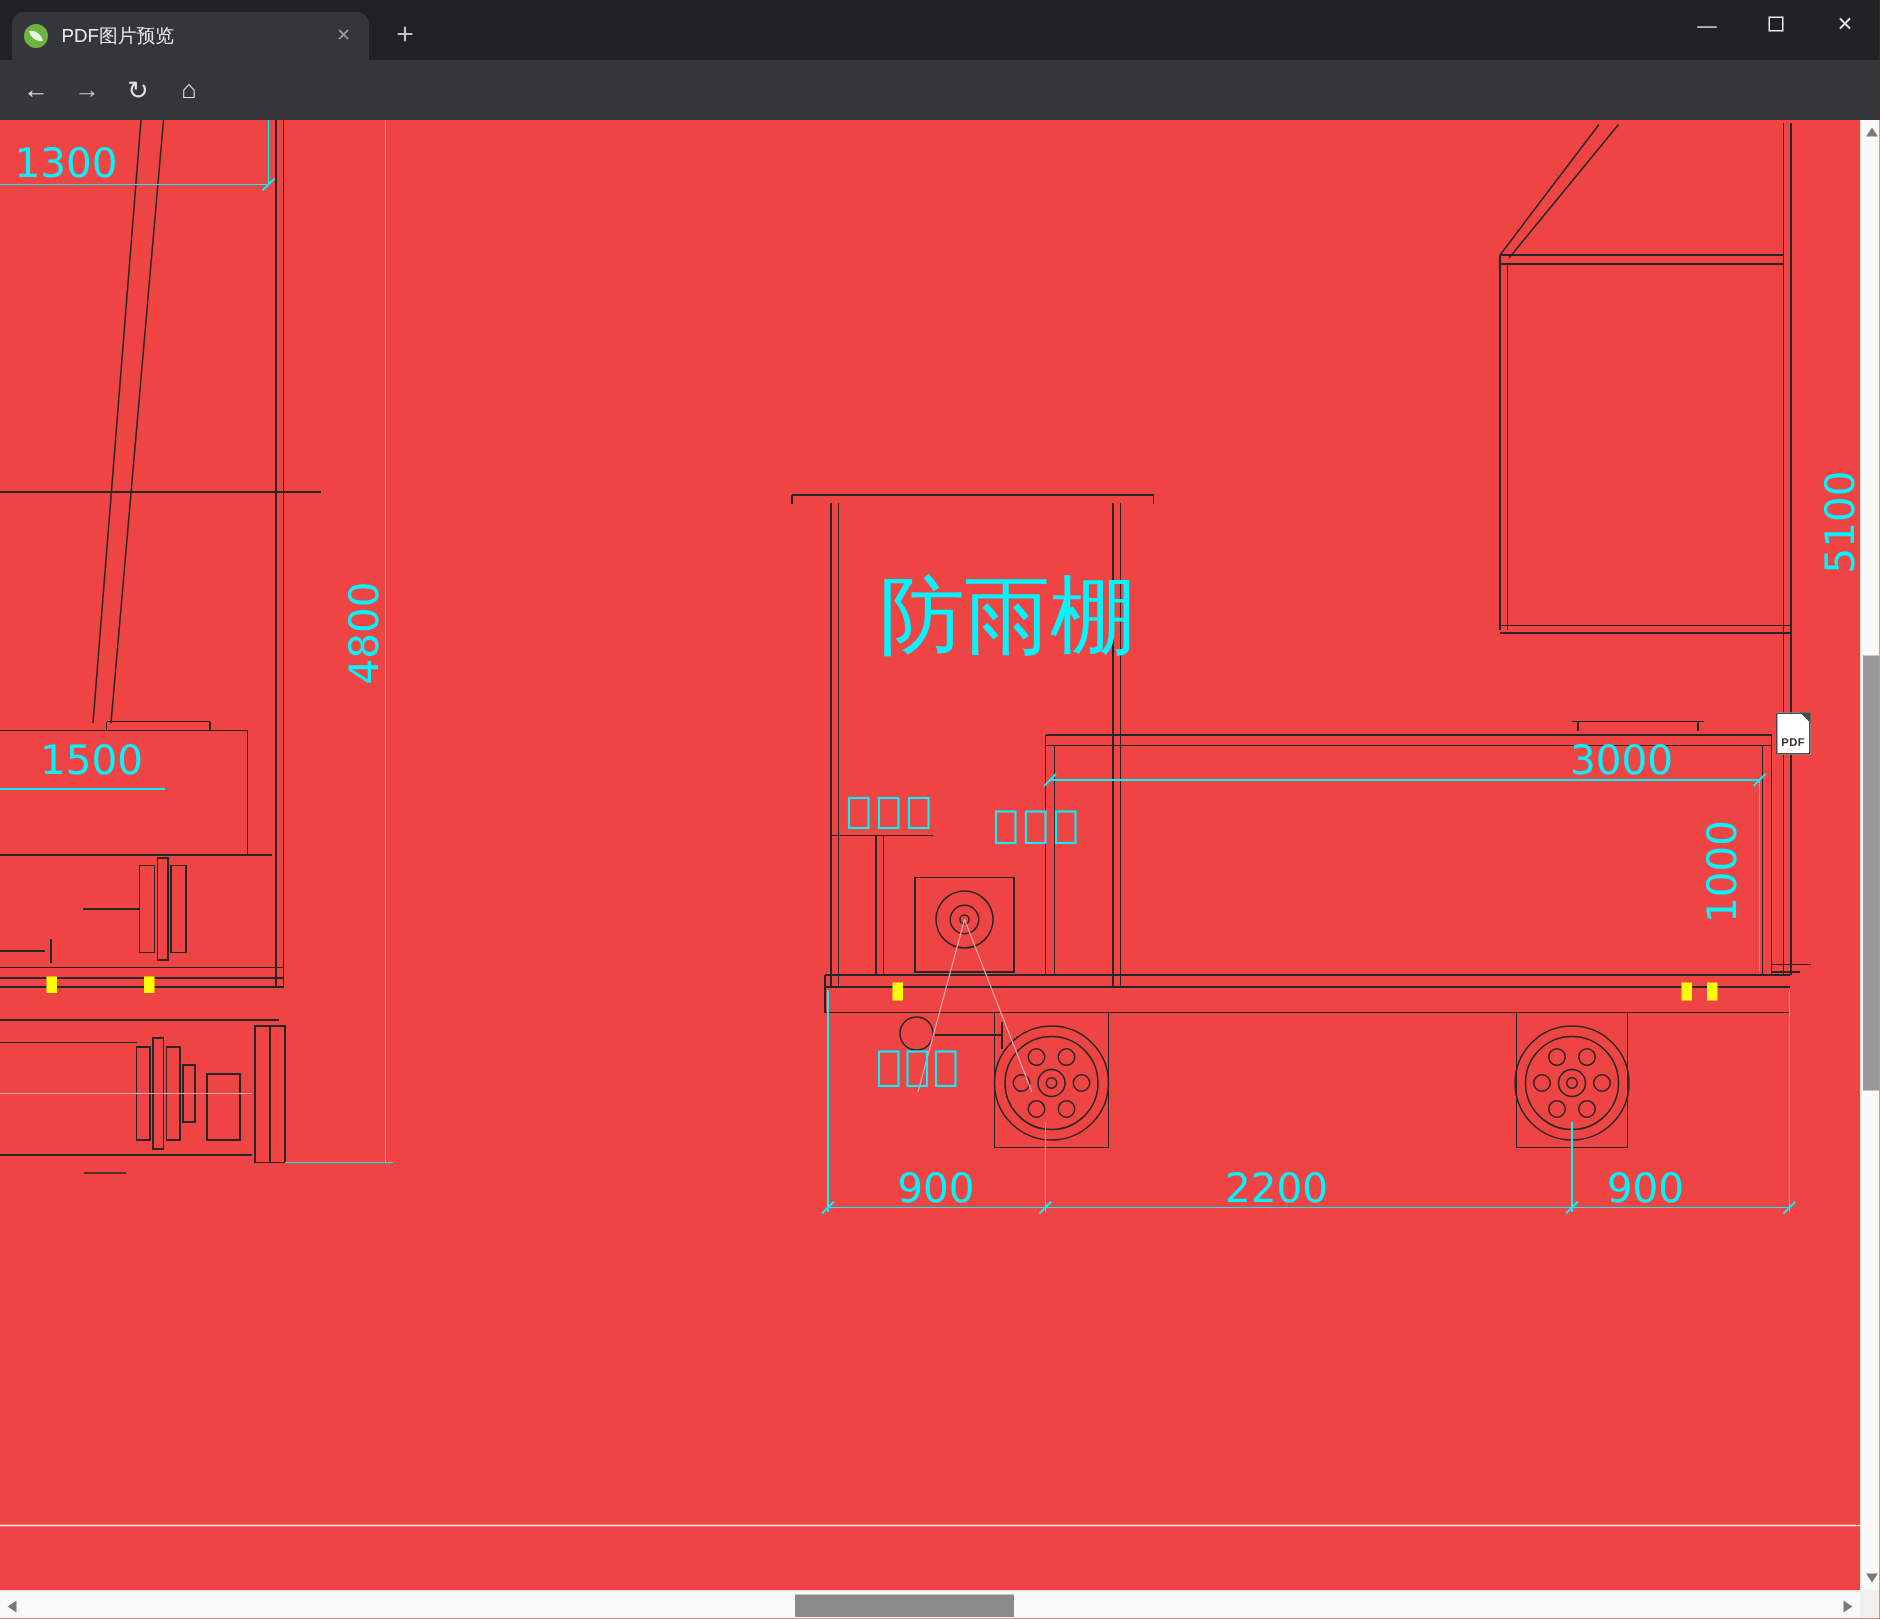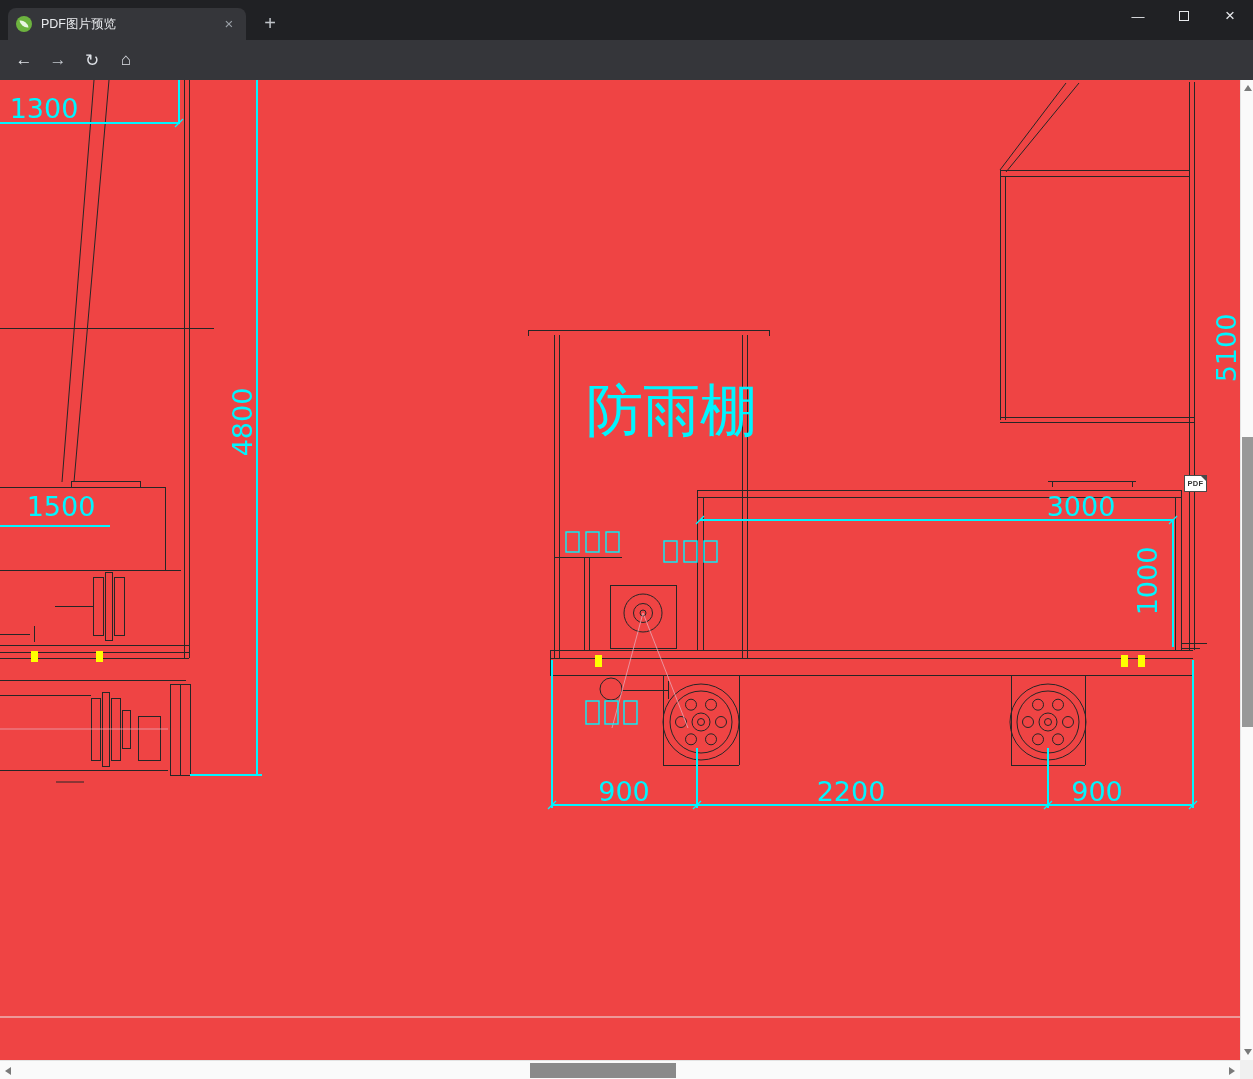--- a/index.html
+++ b/index.html
@@ -65,21 +65,21 @@
   .crisp { shape-rendering:crispEdges; }
   .cy line { stroke:#00f5ff; stroke-width:1.2; fill:none; }
   .cyrect rect { stroke:#00f5ff; stroke-width:1.4; fill:none; }
   .yt rect { fill:#ffff00; stroke:none; }
   .pk line { stroke:#e8a7b5; stroke-width:0.8; }
   .faint { stroke:#bfbfbf; stroke-width:1; }
   .pageline { stroke:#ececec; stroke-width:1; }
   text.dim { fill:#00f5ff; font-family:"DejaVu Sans", sans-serif; font-size:27px; }
   text.big { fill:#00f5ff; font-family:"DejaVu Sans", sans-serif; font-size:57px; }
 
-  .pdfbadge { position:absolute; left:1184px; top:395px; width:23px; height:17px; background:#fff;
+  .pdfbadge { position:absolute; left:1184px; top:395px; width:23px; height:28px; background:#fff;
               border:1.6px solid #4a4a4a; display:flex; align-items:flex-end; justify-content:center; }
   .pdfbadge span { font-size:7.5px; font-weight:bold; color:#333; letter-spacing:0.3px; margin-bottom:3px; }
   .pdfbadge .fold { position:absolute; right:-1px; top:-1px; width:0; height:0;
                     border-left:7px solid transparent; border-top:7px solid #4a4a4a; }
 
   
   .vscroll { position:absolute; right:0; top:0; width:13px; height:980px; background:#fafafa;
              border-left:1px solid #e4e4e4; }
   .vthumb { position:absolute; left:1px; top:357px; width:11px; height:290px; background:#989898; }
   .arrow { position:absolute; width:0; height:0; }

